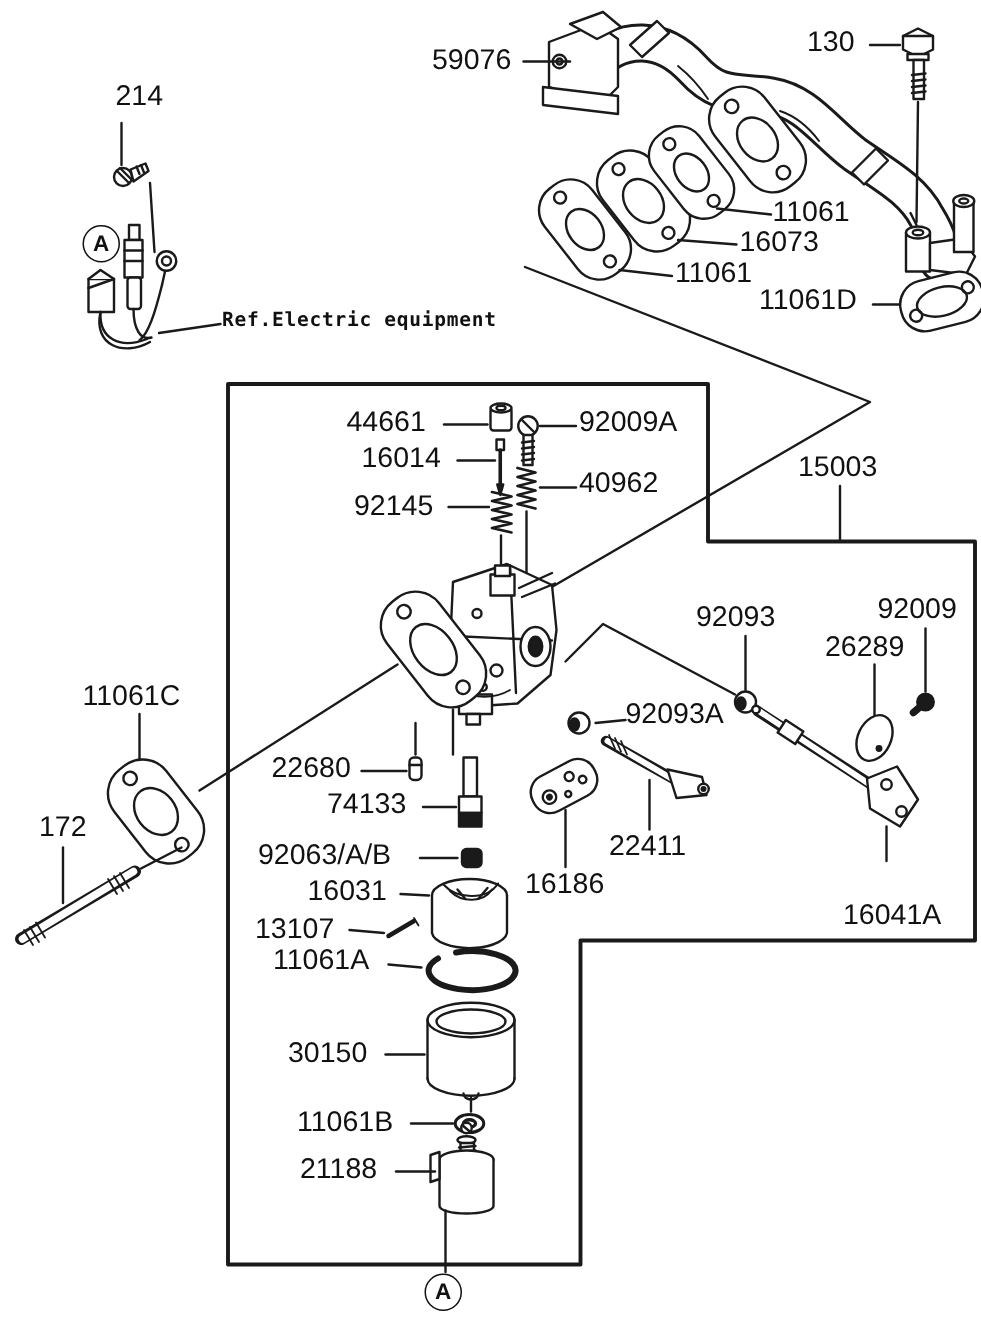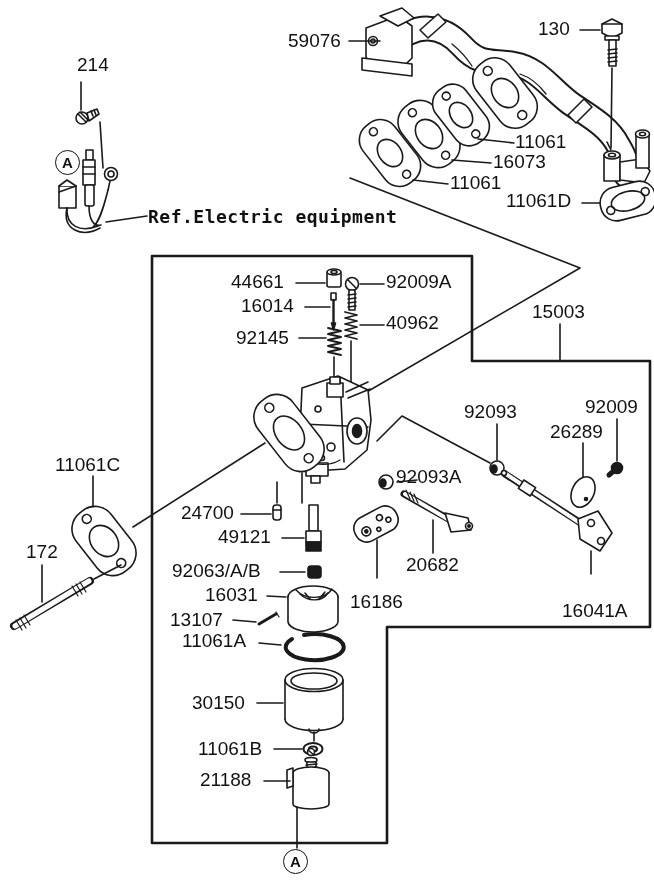--- a/index.html
+++ b/index.html
@@ -6,21 +6,21 @@
   #stage{
     position:relative;width:654px;height:880px;background:#fff;overflow:hidden;
     font-family:"Liberation Sans", sans-serif;color:#111;
   }
   #linework{position:absolute;left:0;top:0;}
   .lbl{
     position:absolute;font-size:19px;line-height:20px;color:#111;
     white-space:nowrap;letter-spacing:0px;font-family:"Liberation Sans", sans-serif;
   }
   .refnote{
-    position:absolute;font-size:18px;font-weight:bold;color:#111;
+    position:absolute;font-size:13px;font-weight:bold;color:#111;
     font-family:"DejaVu Sans Mono", monospace;letter-spacing:0.5px;white-space:nowrap;
   }
   .badge{
     position:absolute;width:25px;height:25px;border:1.8px solid #111;border-radius:50%;
     display:flex;align-items:center;justify-content:center;
     font-size:15px;font-weight:bold;background:#fff;box-sizing:border-box;
   }
   svg *{vector-effect:non-scaling-stroke;}
 </style>
 </head>
@@ -356,31 +356,31 @@
 <div class="refnote" style="left:148px;top:206px">Ref.Electric equipment</div>
 <div class="lbl" style="left:231px;top:272px">44661</div>
 <div class="lbl" style="left:386px;top:272px">92009A</div>
 <div class="lbl" style="left:241px;top:296px">16014</div>
 <div class="lbl" style="left:386px;top:313px">40962</div>
 <div class="lbl" style="left:236px;top:328px">92145</div>
 <div class="lbl" style="left:532px;top:302px">15003</div>
 <div class="lbl" style="left:464px;top:402px">92093</div>
 <div class="lbl" style="left:585px;top:397px">92009</div>
 <div class="lbl" style="left:550px;top:422px">26289</div>
-<div class="lbl" style="left:396px;top:467px">92093A</div>
+<div class="lbl" style="left:417px;top:467px">92093A</div>
 <div class="lbl" style="left:55px;top:455px">11061C</div>
 <div class="lbl" style="left:26px;top:542px">172</div>
-<div class="lbl" style="left:181px;top:503px">24700</div>
-<div class="lbl" style="left:218px;top:527px">49121</div>
+<div class="lbl" style="left:181px;top:503px">22680</div>
+<div class="lbl" style="left:218px;top:527px">74133</div>
 <div class="lbl" style="left:172px;top:561px">92063/A/B</div>
 <div class="lbl" style="left:205px;top:585px">16031</div>
 <div class="lbl" style="left:170px;top:610px">13107</div>
 <div class="lbl" style="left:182px;top:631px">11061A</div>
-<div class="lbl" style="left:350px;top:592px">16186</div>
-<div class="lbl" style="left:406px;top:555px">20682</div>
+<div class="lbl" style="left:350px;top:580px">16186</div>
+<div class="lbl" style="left:406px;top:555px">22411</div>
 <div class="lbl" style="left:562px;top:601px">16041A</div>
 <div class="lbl" style="left:192px;top:693px">30150</div>
 <div class="lbl" style="left:198px;top:739px">11061B</div>
 <div class="lbl" style="left:200px;top:770px">21188</div>
 
 <div class="badge" style="left:55px;top:150px">A</div>
 <div class="badge" style="left:283px;top:849px">A</div>
 
 </div>
 

